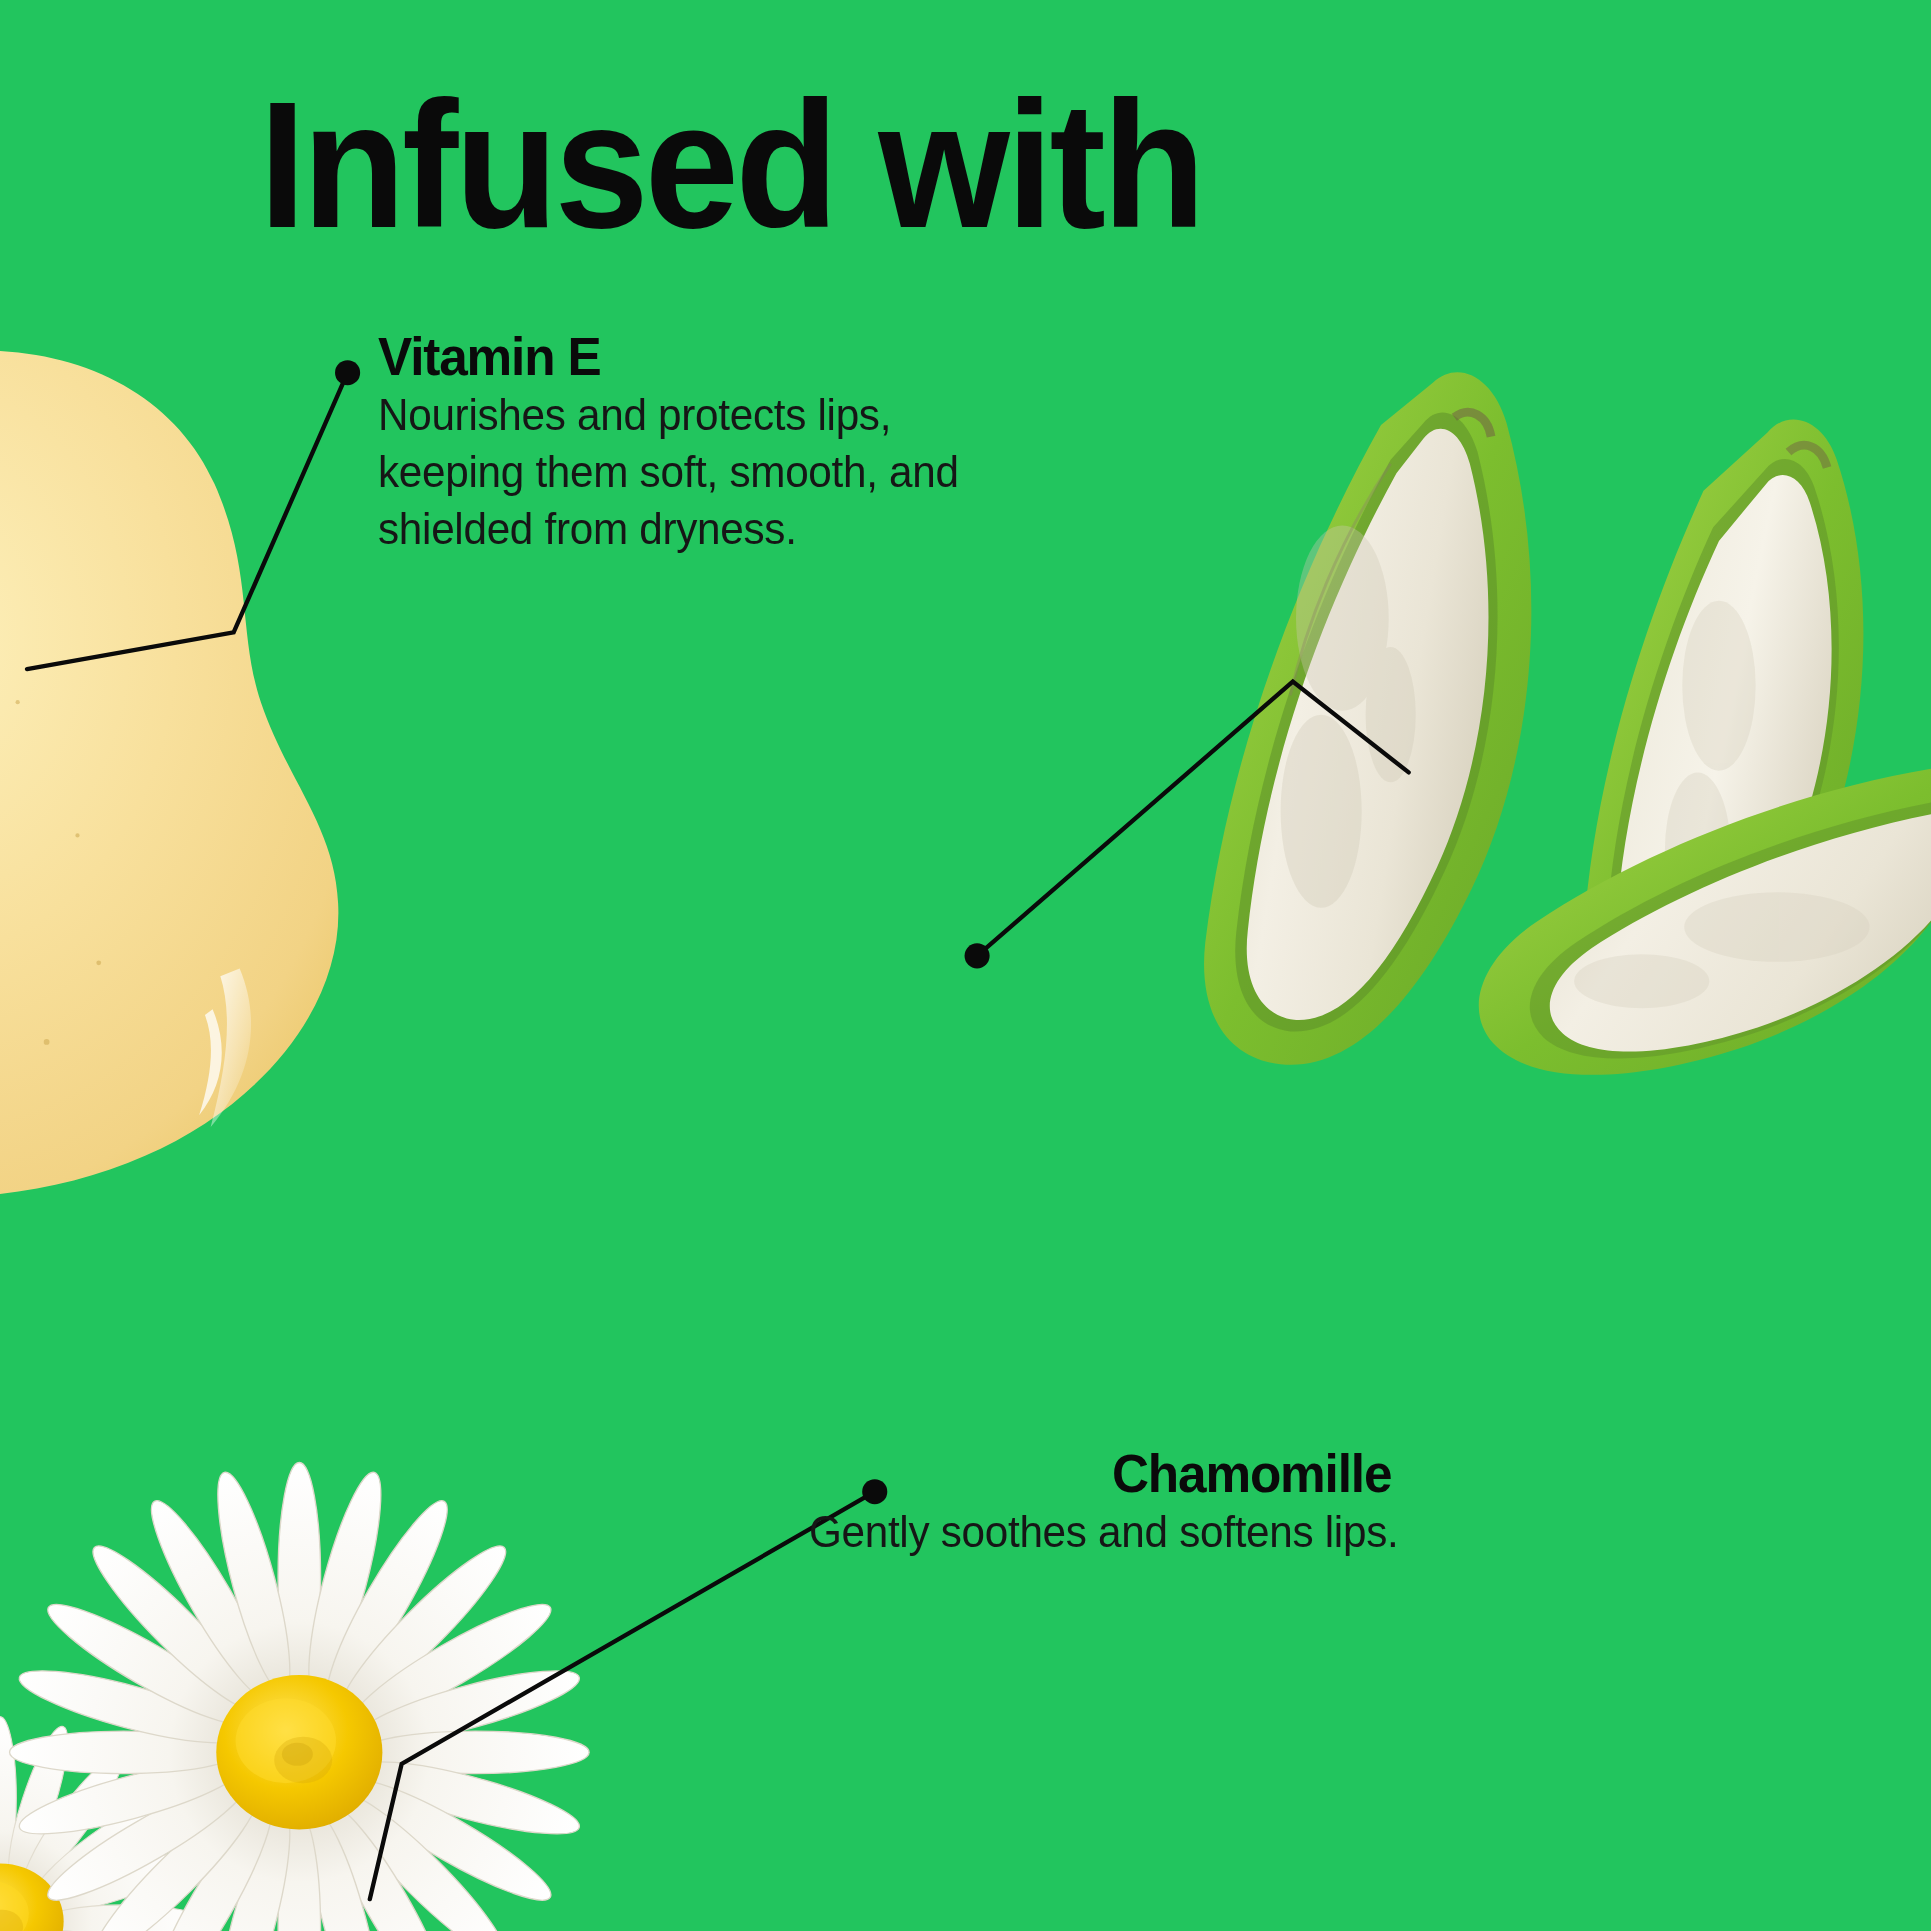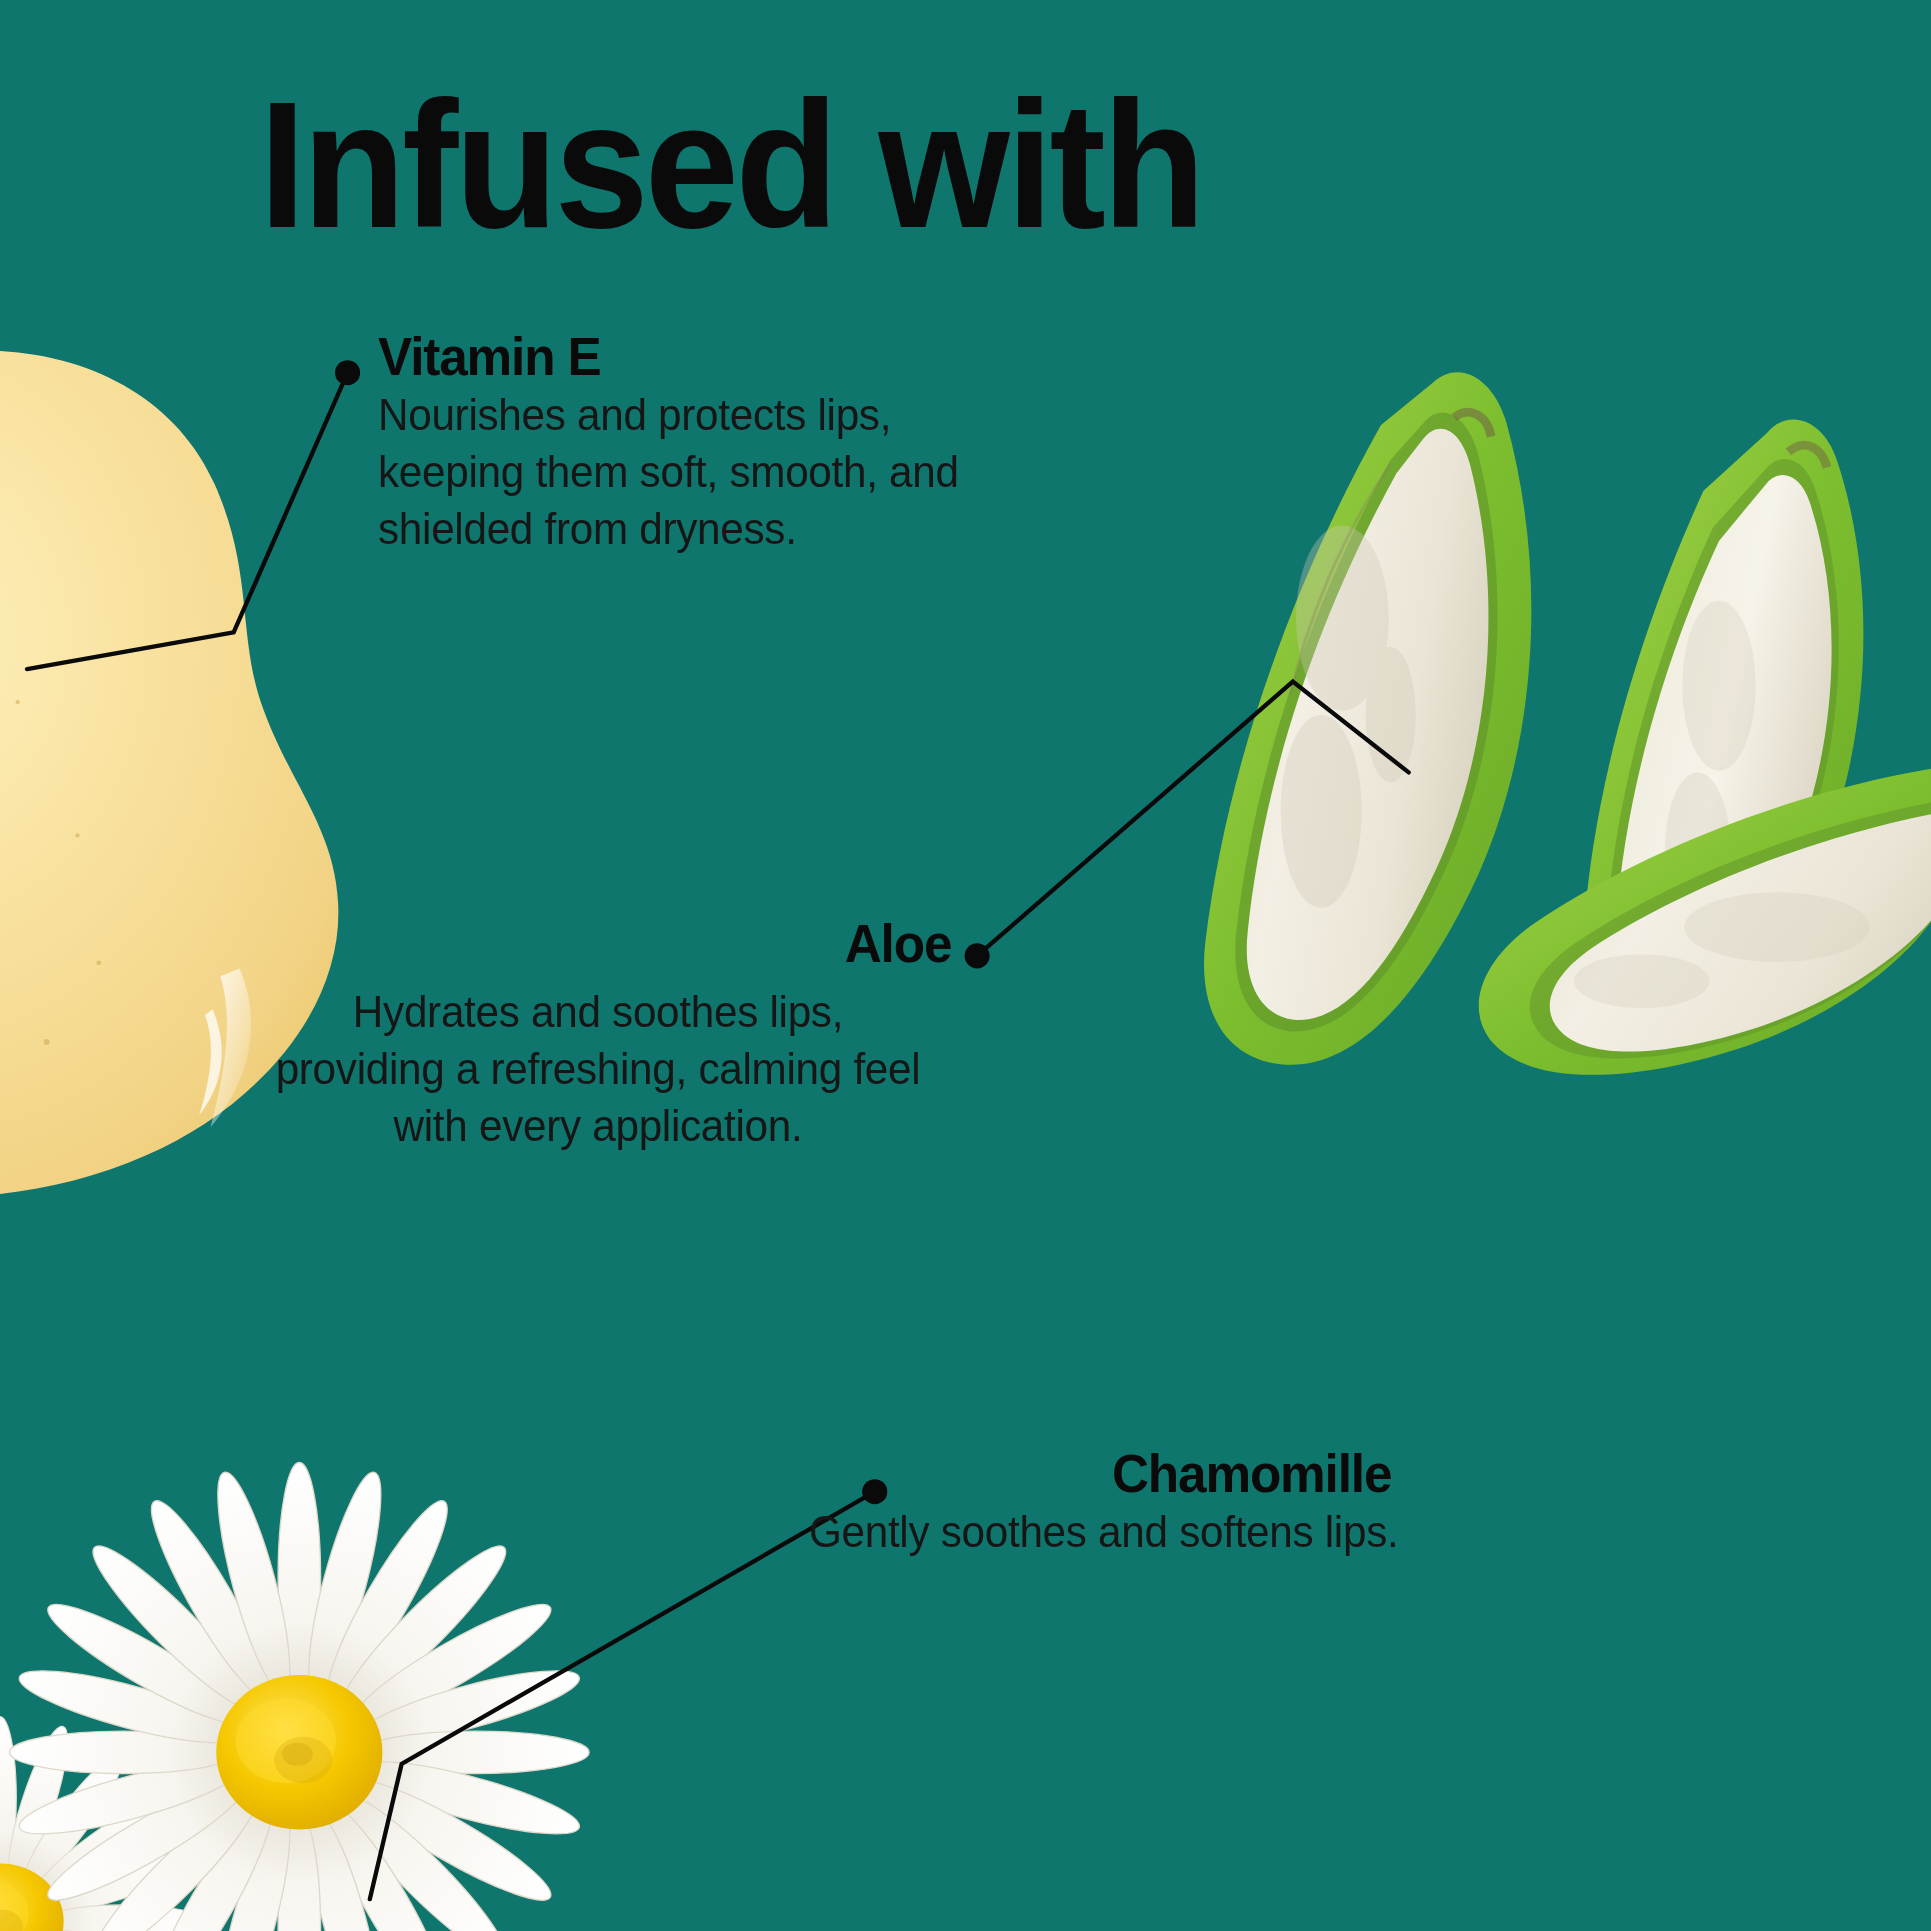--- a/index.html
+++ b/index.html
@@ -118,21 +118,21 @@
     top: 1445px;
     width: 714px;
     text-align: right;
   }
   #callout-chamomille h2 { transform-origin: left center; }
   #callout-chamomille p  { transform-origin: left top; }
 </style>
 </head>
 <body>
 
-<div id="stage" style="background: #0f766e;">
+<div id="stage" style="background: #22c55e;">
 
   <svg id="oil-blob" class="art" viewBox="0 0 660 900" xmlns="http://www.w3.org/2000/svg">
     <defs>
       <radialGradient id="oilGrad" cx="38%" cy="34%" r="78%">
         <stop offset="0%" stop-color="#fdf0bb"></stop>
         <stop offset="48%" stop-color="#f8e09c"></stop>
         <stop offset="86%" stop-color="#f2d385"></stop>
         <stop offset="100%" stop-color="#ecc96f"></stop>
       </radialGradient>
       <radialGradient id="bubbleGrad" cx="45%" cy="40%" r="62%">
@@ -350,24 +350,20 @@
     </g>
   </svg>
 
   <div id="title">Infused with</div>
 
   <div id="callout-vitamin-e" class="callout">
     <h2>Vitamin E</h2>
     <p><span>Nourishes and protects lips,</span><br><span>keeping them soft, smooth, and</span><br><span>shielded from dryness.</span></p>
   </div>
 
-  <div id="callout-aloe" class="callout">
-    <h2>Aloe</h2>
-    <p><span>Hydrates and soothes lips,</span><br><span>providing a refreshing, calming feel</span><br><span>with every application.</span></p>
-  </div>
 
   <div id="callout-chamomille" class="callout">
     <h2>Chamomille</h2>
     <p><span>Gently soothes and softens lips.</span></p>
   </div>
 
 </div>
 
 
 </body></html>

